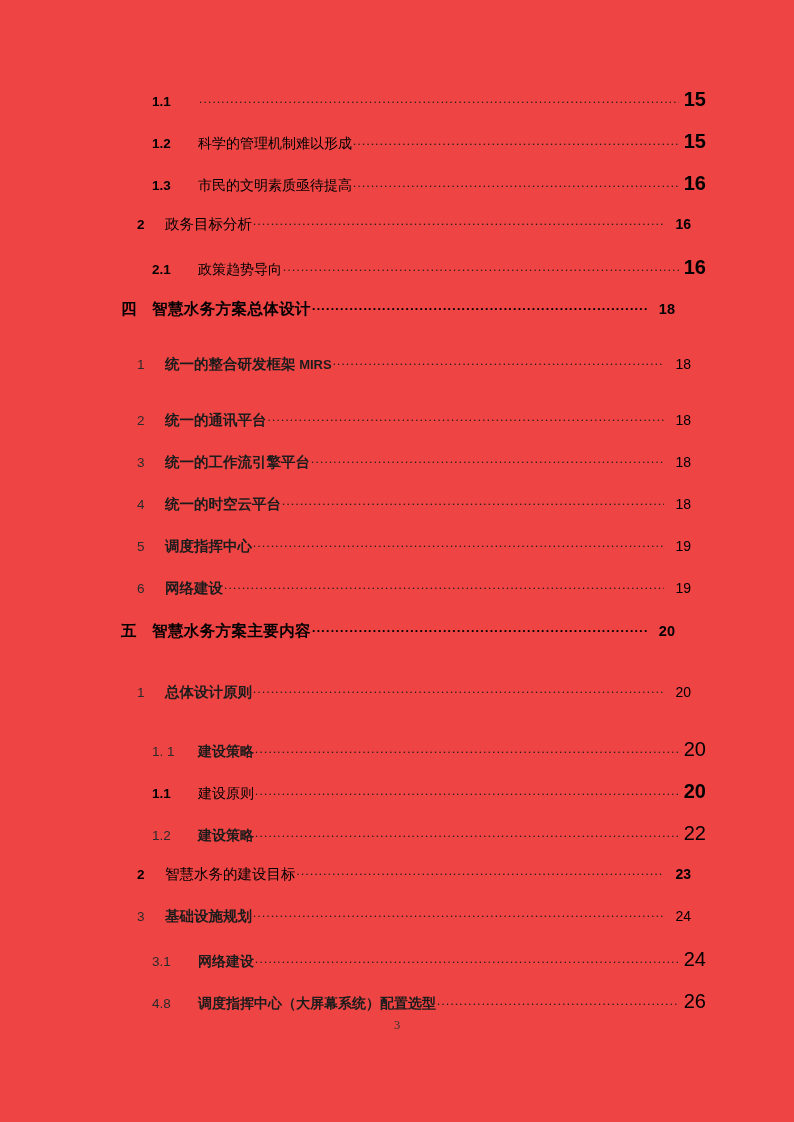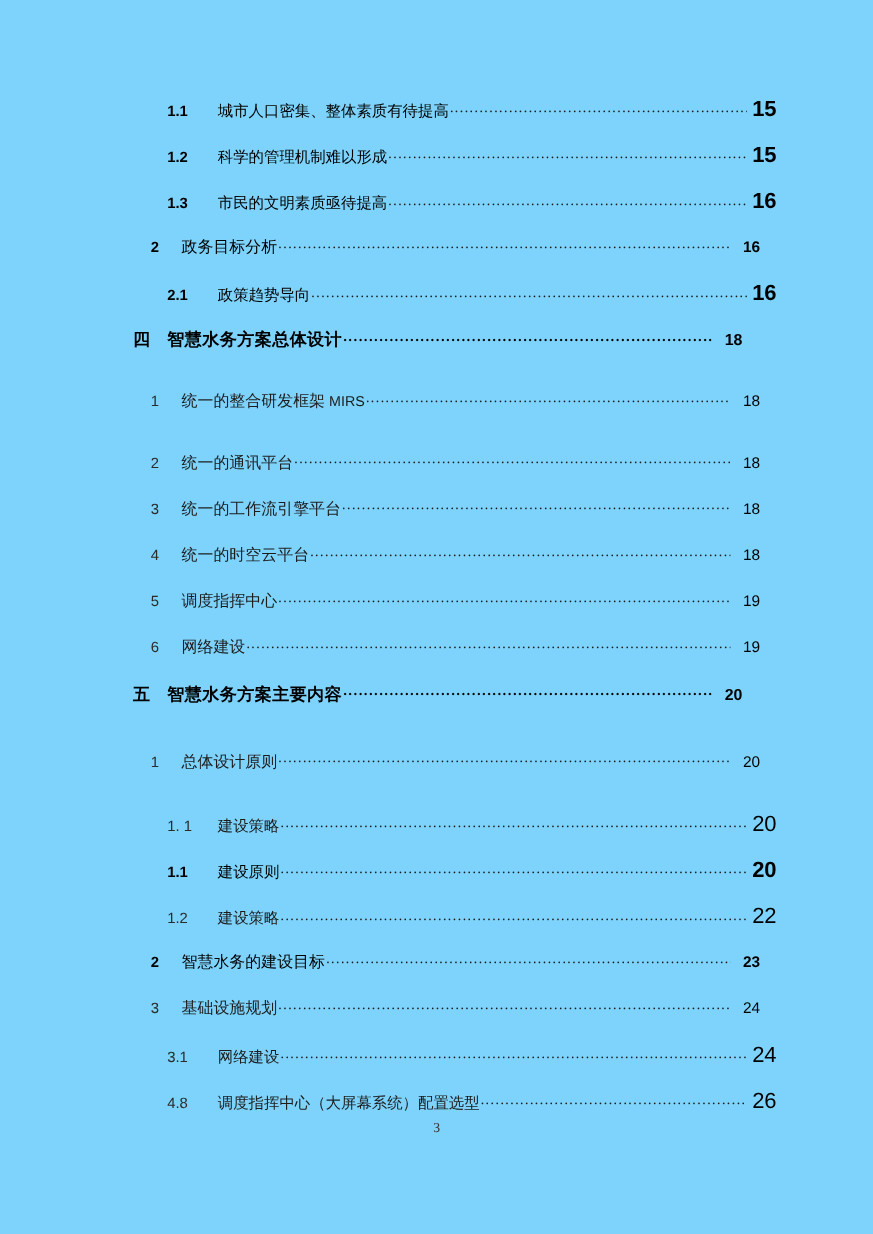--- a/index.html
+++ b/index.html
@@ -6,21 +6,21 @@
   html, body {
     margin: 0;
     padding: 0;
     background: #ffffff;
   }
   .page {
     position: relative;
     width: 794px;
     height: 1122px;
     margin: 0 auto;
-    background: #7dd3fc;
+    background: #ef4444;
     font-family: "Liberation Serif", "DejaVu Serif", serif;
     color: #000000;
     overflow: hidden;
   }
   .toc {
     position: absolute;
     left: 121px;
     top: 88px;
     width: 554px;
   }
@@ -100,21 +100,21 @@
                      font-family: "Liberation Sans", "DejaVu Sans", sans-serif;
                      font-size: 13.5px;
                      font-weight: bold; }
   .lvl2 .toc-page  { width: 26px; font-size: 20px; font-weight: bold; }
 
   
   .w-bold   .toc-num  { font-weight: bold; }
   .w-bold   .toc-page { font-weight: bold; }
   .w-light  .toc-num  { font-weight: normal; color: #2b2b2b; }
   .w-light  .toc-page { font-weight: normal; }
-  .w-light  .toc-title{ color: #1c1c1c; }
+  .w-light  .toc-title{ color: #1c1c1c; font-weight: bold; }
 
   
   .gap-lg { height: 56px; }
   .gap-xl { height: 62px; }
 
   .smallcaps {
     font-variant: small-caps;
     font-family: "Liberation Sans", "DejaVu Sans", sans-serif;
     font-size: 13px;
   }
@@ -131,21 +131,20 @@
   }
 </style>
 </head>
 <body>
 
 <div class="page">
 
   <div class="toc" id="toc-root">
       <div class="toc-entry lvl2 w-bold">
         <span class="toc-num">1.1</span>
-        <span class="toc-title">城市人口密集、整体素质有待提高</span>
         <span class="toc-dots"></span>
         <span class="toc-page">15</span>
       </div>
       <div class="toc-entry lvl2 w-bold">
         <span class="toc-num">1.2</span>
         <span class="toc-title">科学的管理机制难以形成</span>
         <span class="toc-dots"></span>
         <span class="toc-page">15</span>
       </div>
       <div class="toc-entry lvl2 w-bold">

